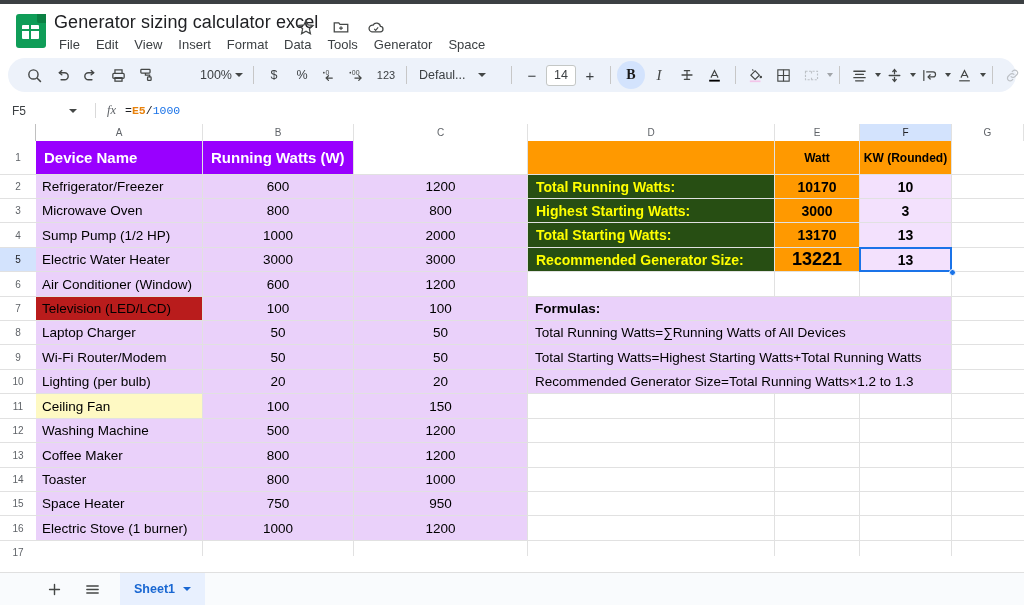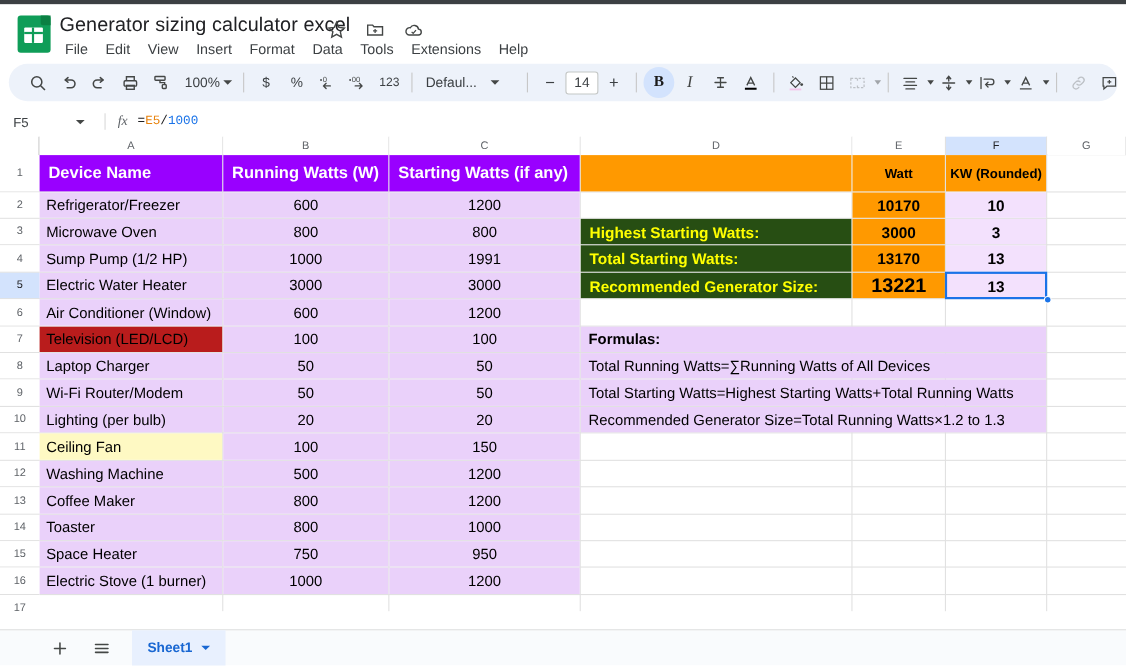--- a/index.html
+++ b/index.html
@@ -58,21 +58,21 @@
   }
   .tb-btn {
     width:28px; height:28px; border-radius:50%;
     display:flex; align-items:center; justify-content:center;
     color:#444746; flex:0 0 auto;
   }
   .tb-btn svg { display:block; }
   .tb-sep { width:1px; height:18px; background:#c7c7c7; margin:0 6px; flex:0 0 auto; }
   .tb-zoom {
     display:flex; align-items:center; gap:3px; font-size:12.5px; color:#3c4043;
-    padding:0 4px 0 8px; flex:0 0 auto;
+    padding:0 4px 0 8px; flex:0 0 auto;margin-left:32px;
   }
   .caret { width:0;height:0;border-left:4px solid transparent;border-right:4px solid transparent;border-top:4px solid #444746; }
   .tb-text { font-size:12.5px; color:#3c4043; flex:0 0 auto; }
   .font-sel {
     display:flex; align-items:center; gap:12px; font-size:12.5px; color:#3c4043;
     padding:0 6px; width:92px; flex:0 0 auto;
   }
   .fsize-box {
     width:30px; height:21px; border:1px solid #c4c7c5; border-radius:3px;
     display:flex; align-items:center; justify-content:center;
@@ -88,21 +88,21 @@
   .fbar { position:absolute; left:0; top:97px; width:1024px; height:27px; background:#fff; display:flex; align-items:center; }
   .namebox {
     width:95px; height:27px; display:flex; align-items:center;
     padding-left:12px; font-size:12px; color:#3c4043; position:relative;
   }
   .namebox .caret { position:absolute; right:18px; top:12px; }
   .fbar-div { width:1px; height:15px; background:#d9d9d9; }
   .fx { padding:0 9px 0 11px; font-size:12.5px; font-style:italic; font-family:"Liberation Serif", serif; color:#5f6368; }
   .fcontent { font-family:"Liberation Mono", monospace; font-size:11.5px; }
   .fc-eq { color:#202124; }
-  .fc-ref { color:#e8820c; }
+  .fc-ref { color:#e8820c;font-weight:bold; }
   .fc-op { color:#202124; }
   .fc-num { color:#1a73e8; }
 
   
   .grid-wrap { position:absolute; left:0; top:124px; width:1024px; height:432px; background:#fff; overflow:hidden; }
 
   .colhdr { position:absolute; left:0; top:0; height:17px; width:1024px; background:#fff; border-bottom:1px solid #c0c0c0;}
   .colhdr .ch {
     position:absolute; top:0; height:17px;
     display:flex; align-items:center; justify-content:center;
@@ -198,22 +198,22 @@
     </div>
 
     <div class="menubar">
       <div class="mi">File</div>
       <div class="mi">Edit</div>
       <div class="mi">View</div>
       <div class="mi">Insert</div>
       <div class="mi">Format</div>
       <div class="mi">Data</div>
       <div class="mi">Tools</div>
-      <div class="mi">Extensions</div>
-      <div class="mi">Help</div>
+      <div class="mi">Generator</div>
+      <div class="mi">Space</div>
     </div>
   </div>
 
   <div class="toolbar">
     <div class="tb-btn">
       <svg width="17" height="17" viewBox="0 0 24 24" fill="none" stroke="currentColor" stroke-width="2">
         <circle cx="10.5" cy="10.5" r="6.5"></circle>
           <path d="M15.5 15.5L21 21"></path>
       </svg>
     </div>
@@ -446,37 +446,36 @@
       <div class="gl-h" style="top:399px"></div>
       <div class="gl-v" style="left:166px;height:415px"></div>
       <div class="gl-v" style="left:317px;height:415px"></div>
       <div class="gl-v" style="left:491px;height:415px"></div>
       <div class="gl-v" style="left:738px;height:415px"></div>
       <div class="gl-v" style="left:823px;height:415px"></div>
       <div class="gl-v" style="left:915px;height:415px"></div>
 
       <div class="cell l bold" style="left:0;top:0;width:166px;height:33px;background:#9900ff;color:#fff;font-size:15px;padding-left:8px">Device Name</div>
       <div class="cell l bold" style="left:167px;top:0;width:150px;height:33px;background:#9900ff;color:#fff;font-size:15px;padding-left:8px">Running Watts (W)</div>
-      <div class="cell l bold" style="left:318px;top:0;width:173px;height:33px;background:#9900ff;color:#fff;font-size:15px;padding-left:8px">Starting Watts (if any)</div>
 
       <div class="cell l bold" style="left:492px;top:0;width:246px;height:33px;background:#ff9900"></div>
       <div class="cell c bold" style="left:739px;top:0;width:84px;height:33px;background:#ff9900;font-size:12px">Watt</div>
       <div class="cell c bold" style="left:824px;top:0;width:91px;height:33px;background:#ff9900;font-size:12px">KW (Rounded)</div>
 
       <div class="cell l" style="left:0;top:34px;width:166px;height:23px;background:#ead1fa">Refrigerator/Freezer</div>
       <div class="cell c" style="left:167px;top:34px;width:150px;height:23px;background:#ead1fa">600</div>
       <div class="cell c" style="left:318px;top:34px;width:173px;height:23px;background:#ead1fa">1200</div>
 
       <div class="cell l" style="left:0;top:58px;width:166px;height:23px;background:#ead1fa">Microwave Oven</div>
       <div class="cell c" style="left:167px;top:58px;width:150px;height:23px;background:#ead1fa">800</div>
       <div class="cell c" style="left:318px;top:58px;width:173px;height:23px;background:#ead1fa">800</div>
 
       <div class="cell l" style="left:0;top:82px;width:166px;height:24px;background:#ead1fa">Sump Pump (1/2 HP)</div>
       <div class="cell c" style="left:167px;top:82px;width:150px;height:24px;background:#ead1fa">1000</div>
-      <div class="cell c" style="left:318px;top:82px;width:173px;height:24px;background:#ead1fa">1991</div>
+      <div class="cell c" style="left:318px;top:82px;width:173px;height:24px;background:#ead1fa">2000</div>
 
       <div class="cell l" style="left:0;top:107px;width:166px;height:23px;background:#ead1fa">Electric Water Heater</div>
       <div class="cell c" style="left:167px;top:107px;width:150px;height:23px;background:#ead1fa">3000</div>
       <div class="cell c" style="left:318px;top:107px;width:173px;height:23px;background:#ead1fa">3000</div>
 
       <div class="cell l" style="left:0;top:131px;width:166px;height:24px;background:#ead1fa">Air Conditioner (Window)</div>
       <div class="cell c" style="left:167px;top:131px;width:150px;height:24px;background:#ead1fa">600</div>
       <div class="cell c" style="left:318px;top:131px;width:173px;height:24px;background:#ead1fa">1200</div>
 
       <div class="cell l" style="left:0;top:156px;width:166px;height:23px;background:#b91c1c">Television (LED/LCD)</div>
@@ -512,20 +511,21 @@
       <div class="cell c" style="left:318px;top:327px;width:173px;height:23px;background:#ead1fa">1000</div>
 
       <div class="cell l" style="left:0;top:351px;width:166px;height:23px;background:#ead1fa">Space Heater</div>
       <div class="cell c" style="left:167px;top:351px;width:150px;height:23px;background:#ead1fa">750</div>
       <div class="cell c" style="left:318px;top:351px;width:173px;height:23px;background:#ead1fa">950</div>
 
       <div class="cell l" style="left:0;top:375px;width:166px;height:24px;background:#ead1fa">Electric Stove (1 burner)</div>
       <div class="cell c" style="left:167px;top:375px;width:150px;height:24px;background:#ead1fa">1000</div>
       <div class="cell c" style="left:318px;top:375px;width:173px;height:24px;background:#ead1fa">1200</div>
 
+      <div class="cell l bold" style="left:492px;top:34px;width:246px;height:23px;background:#274e13;color:#ffff00;font-size:14px;padding-left:8px">Total Running Watts:</div>
       <div class="cell c bold" style="left:739px;top:34px;width:84px;height:23px;background:#ff9900;font-size:14px">10170</div>
       <div class="cell c bold" style="left:824px;top:34px;width:91px;height:23px;background:#f3e1fd;font-size:14px">10</div>
 
       <div class="cell l bold" style="left:492px;top:58px;width:246px;height:23px;background:#274e13;color:#ffff00;font-size:14px;padding-left:8px">Highest Starting Watts:</div>
       <div class="cell c bold" style="left:739px;top:58px;width:84px;height:23px;background:#ff9900;font-size:14px">3000</div>
       <div class="cell c bold" style="left:824px;top:58px;width:91px;height:23px;background:#f3e1fd;font-size:14px">3</div>
 
       <div class="cell l bold" style="left:492px;top:82px;width:246px;height:24px;background:#274e13;color:#ffff00;font-size:14px;padding-left:8px">Total Starting Watts:</div>
       <div class="cell c bold" style="left:739px;top:82px;width:84px;height:24px;background:#ff9900;font-size:14px">13170</div>
       <div class="cell c bold" style="left:824px;top:82px;width:91px;height:24px;background:#f3e1fd;font-size:14px">13</div>

